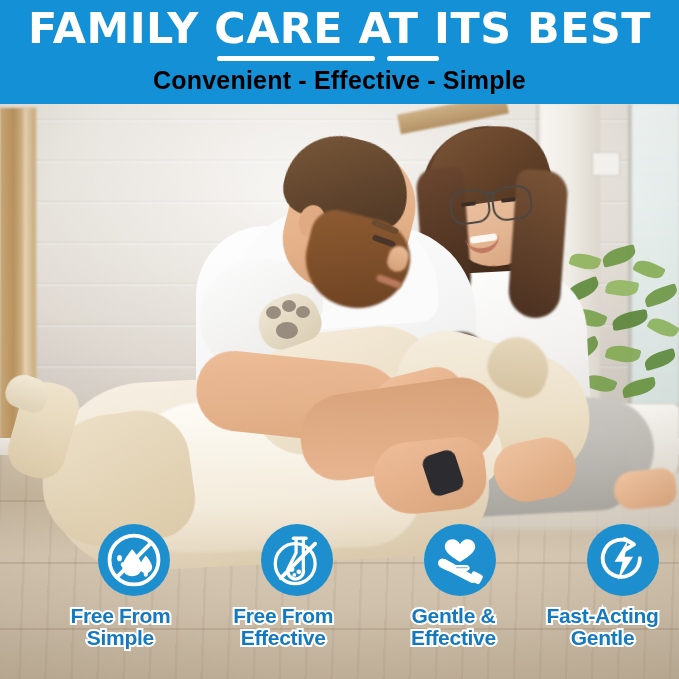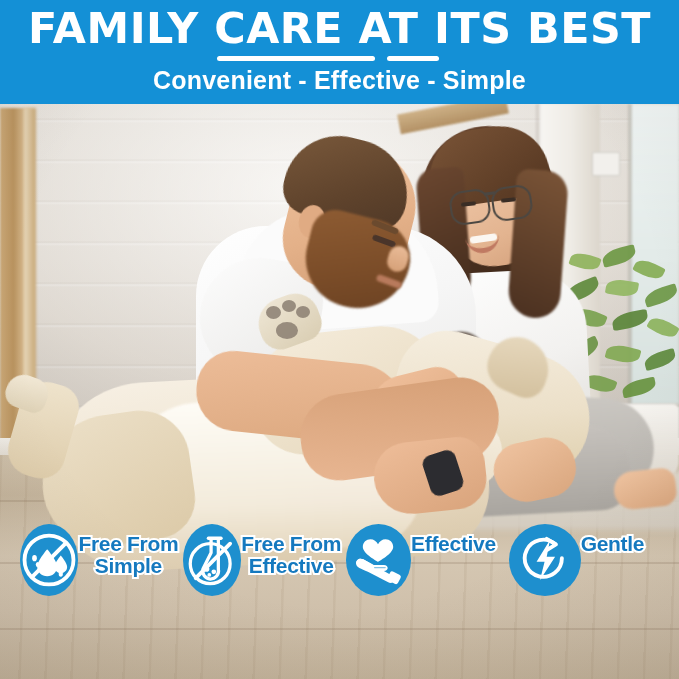--- a/index.html
+++ b/index.html
@@ -222,29 +222,29 @@
         font-weight:bold;font-size:42px;letter-spacing:0.5px;color:#ffffff;
         line-height:48px;white-space:nowrap;
         transform:scaleX(1.02);
   }
   .rule-wrap{position:absolute;left:0;top:54px;width:679px;height:8px;}
   .rule-long{position:absolute;left:217px;top:2px;width:158px;height:5px;background:#fff;border-radius:3px;}
   .rule-short{position:absolute;left:387px;top:2px;width:52px;height:5px;background:#fff;border-radius:3px;}
   .banner-sub{
         position:absolute;left:0;top:66px;width:679px;text-align:center;
         font-family:"Liberation Sans",sans-serif;
-        font-weight:bold;font-size:25px;color:#ffffff;letter-spacing:0.2px;
+        font-weight:bold;font-size:25px;color:#000000;letter-spacing:0.2px;
         white-space:nowrap;
   }
 
   
   .features{position:absolute;left:0;top:524px;width:679px;height:155px;
         display:flex;justify-content:space-around;align-items:flex-start;padding:0 14px;
         box-sizing:border-box;}
-  .feature{width:150px;display:flex;flex-direction:row;align-items:flex-start;}
+  .feature{width:150px;display:flex;flex-direction:column;align-items:flex-end;}
   .badge{width:72px;height:72px;border-radius:50%;background:#1e8fce;
         display:flex;align-items:center;justify-content:center;}
   .badge svg{display:block;}
   .feature-label{
         margin-top:9px;text-align:center;line-height:1.05;
         font-family:"Liberation Sans",sans-serif;
         font-weight:bold;font-size:21px;color:#1579bf;
         -webkit-text-stroke:4px #ffffff;
         paint-order:stroke fill;
         letter-spacing:-0.3px;
@@ -419,31 +419,33 @@
       <div class="badge">
         <svg width="54" height="54" viewBox="0 0 64 64">
           <path d="M32 30 C32 30 14 20.5 14 12.5 C14 7.2 18.2 3.5 23 3.5 C27 3.5 30.4 6 32 9.3 C33.6 6 37 3.5 41 3.5 C45.8 3.5 50 7.2 50 12.5 C50 20.5 32 30 32 30 Z" fill="#ffffff" transform="translate(0,4)"></path>
           <path d="M6 36 C6 31.5 10.5 29 14.5 31.2 L27 38 L39 38 C42 38 43.5 39.8 43.5 41.6 C43.5 43.4 42 45 39 45 L27 45" fill="#ffffff"></path>
           <path d="M6 36 C6 31.5 10.5 29 14.5 31.2 L31 40.5 L48 50 C51 51.8 52.5 54.5 51 57 C49.5 59.5 46.5 59.8 43.5 58 L20 46 C12 42 6 40.5 6 36 Z" fill="#ffffff"></path>
           <rect x="44" y="47" width="14" height="12" rx="3" fill="#ffffff" transform="rotate(28 51 53)"></rect>
           <path d="M28 41 L40.5 41" stroke="#1e8fce" stroke-width="1.5" stroke-linecap="round" opacity="0.55"></path>
         </svg>
       </div>
       <div class="feature-label">
+        <span class="ln">Gentle &amp;</span>
         <span class="ln">Effective</span>
       </div>
     </div>
 
     <div class="feature">
       <div class="badge">
         <svg width="54" height="54" viewBox="0 0 64 64">
           <path d="M44 13 A22 22 0 1 0 52 30" fill="none" stroke="#ffffff" stroke-width="4.6" stroke-linecap="round"></path>
           <path d="M34 7 L45 13.5 L34.5 20" fill="none" stroke="#ffffff" stroke-width="4.6" stroke-linecap="round" stroke-linejoin="round"></path>
           <path d="M38 8 L22 34 L31.5 34 L26 56 L44 28 L34 28 Z" fill="#ffffff"></path>
         </svg>
       </div>
       <div class="feature-label">
+        <span class="ln">Fast-Acting</span>
         <span class="ln">Gentle</span>
       </div>
     </div>
 
   </div>
 </div>
 
 </body></html>

